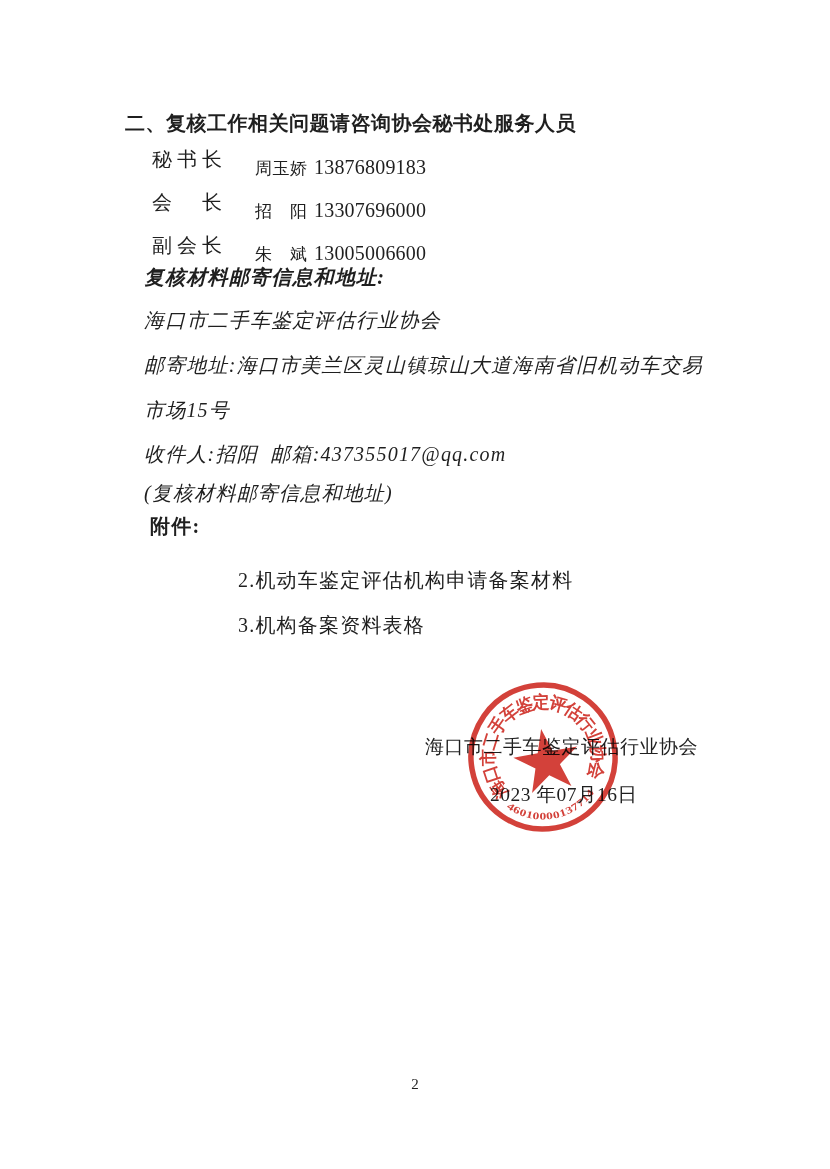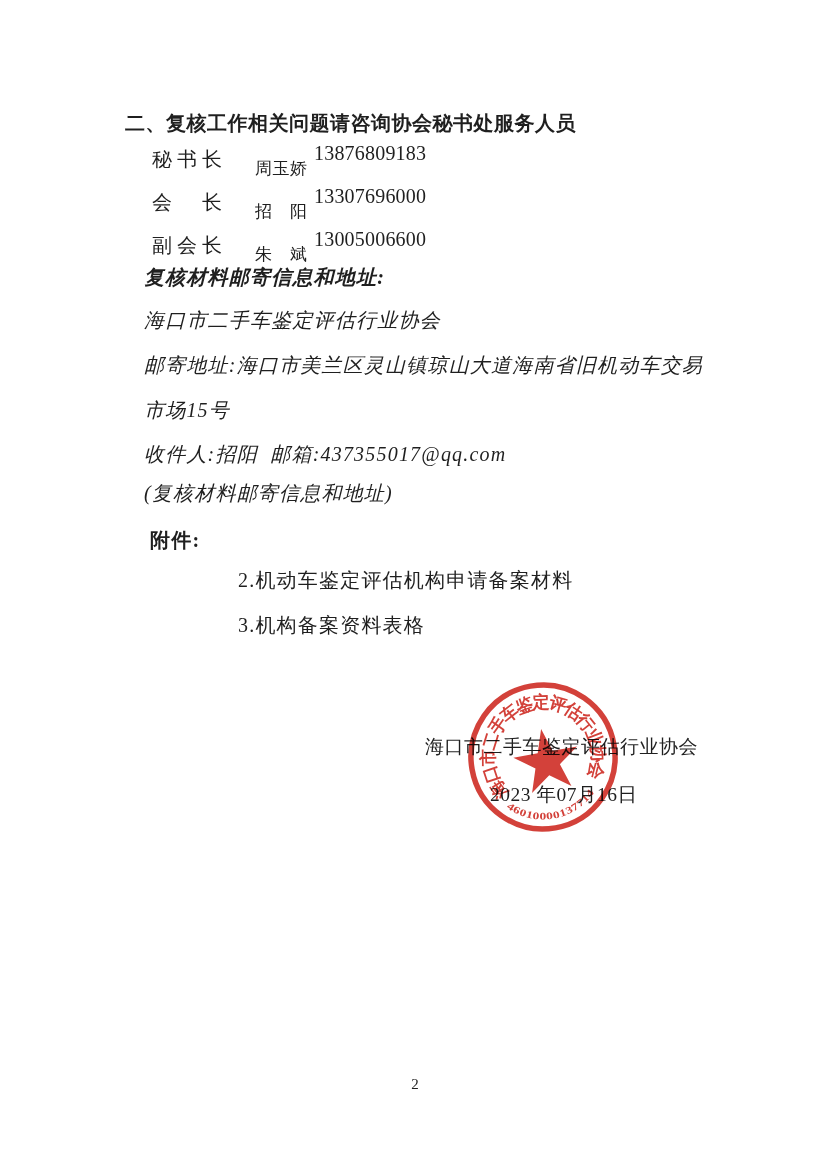--- a/index.html
+++ b/index.html
@@ -14,21 +14,21 @@
 
   .contact-row{left:152px;width:420px;height:28px;}
   .contact-row .role{
     position:absolute;left:0;top:0;width:70px;display:inline-block;
     font-size:20px;text-align:justify;text-align-last:justify;margin-top:8px;
   }
   .contact-row .cname{
     position:absolute;left:103px;top:3px;width:52px;display:inline-block;
     font-size:17px;text-align:justify;text-align-last:justify;margin-top:16px;
   }
-  .contact-row .phone{position:absolute;left:162px;top:4px;font-size:20px;letter-spacing:0.2px;}
+  .contact-row .phone{position:absolute;left:162px;top:18px;font-size:20px;letter-spacing:0.2px;}
 
   .mail-line{left:144px;font-style:italic;}
   .attach-row{left:150px;width:560px;height:28px;}
   .attach-label{position:absolute;left:0;top:0;}
   .attach-item-first{position:absolute;left:72px;top:0;}
   .attach-item{left:238px;}
 
   .sig-org{left:425px;top:734px;font-size:19px;letter-spacing:0.5px;}
   .sig-date{left:490px;top:781px;font-size:19.5px;letter-spacing:0.5px;}
 
@@ -59,21 +59,21 @@
   <span class="phone">13005006600</span>
 </div>
 
 <div class="abs body-text bold mail-line" style="top:263px">复核材料邮寄信息和地址:</div>
 <div class="abs body-text mail-line" style="top:306px">海口市二手车鉴定评估行业协会</div>
 <div class="abs body-text mail-line" style="top:351px">邮寄地址:海口市美兰区灵山镇琼山大道海南省旧机动车交易</div>
 <div class="abs body-text mail-line" style="top:396px">市场15号</div>
 <div class="abs body-text mail-line" style="top:440px">收件人:招阳  邮箱:437355017@qq.com</div>
 <div class="abs body-text mail-line" style="top:479px">(复核材料邮寄信息和地址)</div>
 
-<div class="abs body-text attach-row" style="top:526px">
+<div class="abs body-text attach-row" style="top:512px">
   <span class="attach-label bold">附件:</span>
 </div>
 <div class="abs body-text attach-item" style="top:566px">2.机动车鉴定评估机构申请备案材料</div>
 <div class="abs body-text attach-item" style="top:611px">3.机构备案资料表格</div>
 
 <div class="abs sig-org">海口市二手车鉴定评估行业协会</div>
 <div class="abs sig-date">2023 年07月16日</div>
 
 <svg class="seal" viewBox="0 0 240 240" xmlns="http://www.w3.org/2000/svg">
   <g transform="translate(120,120) rotate(-10)">

